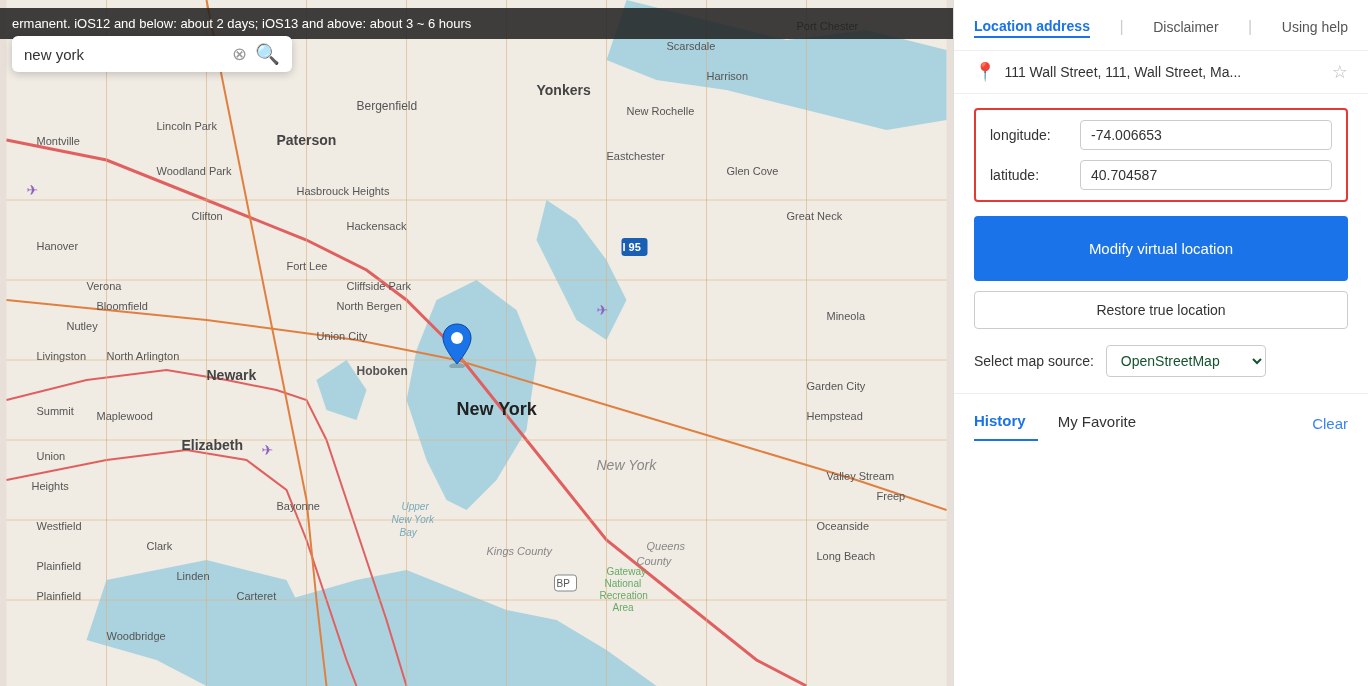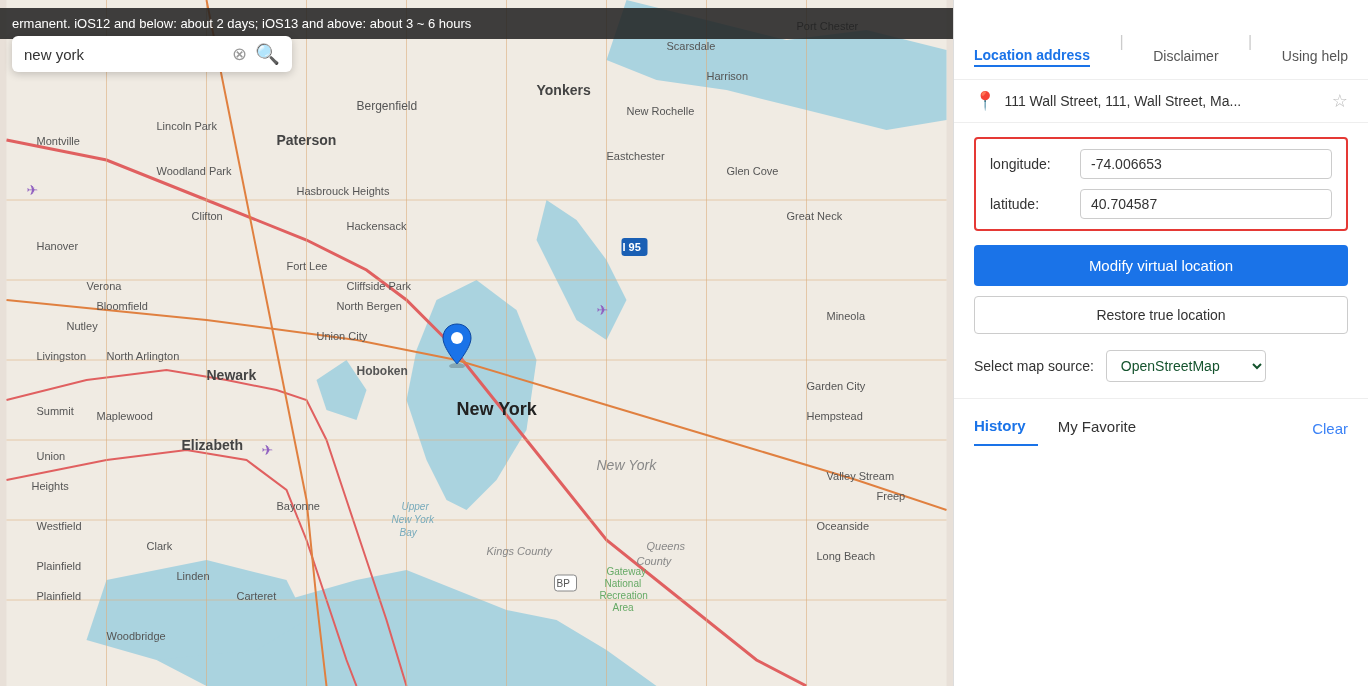--- a/index.html
+++ b/index.html
@@ -107,21 +107,20 @@
       justify-content: space-between;
       padding: 16px 20px 12px 20px;
       border-bottom: 1px solid #eee;
     }
 
     .sidebar-tab {
       font-size: 14px;
       color: #555;
       cursor: pointer;
       padding: 2px 0;
-      margin-top: 29px;
     }
 
     .sidebar-tab.active {
       color: #1a73e8;
       font-weight: 600;
       border-bottom: 2px solid #1a73e8;
     }
 
     .sidebar-tab-divider {
       color: #ccc;
@@ -189,21 +188,21 @@
       color: #333;
       outline: none;
     }
 
     
     .btn-modify {
       background: #1a73e8;
       color: #fff;
       border: none;
       border-radius: 4px;
-      padding: 12px 0;
+      padding: 24px 0;
       font-size: 15px;
       cursor: pointer;
       margin: 0 20px 10px 20px;
       width: calc(100% - 40px);
       font-weight: 500;
     }
 
     .btn-restore {
       background: #fff;
       color: #333;

